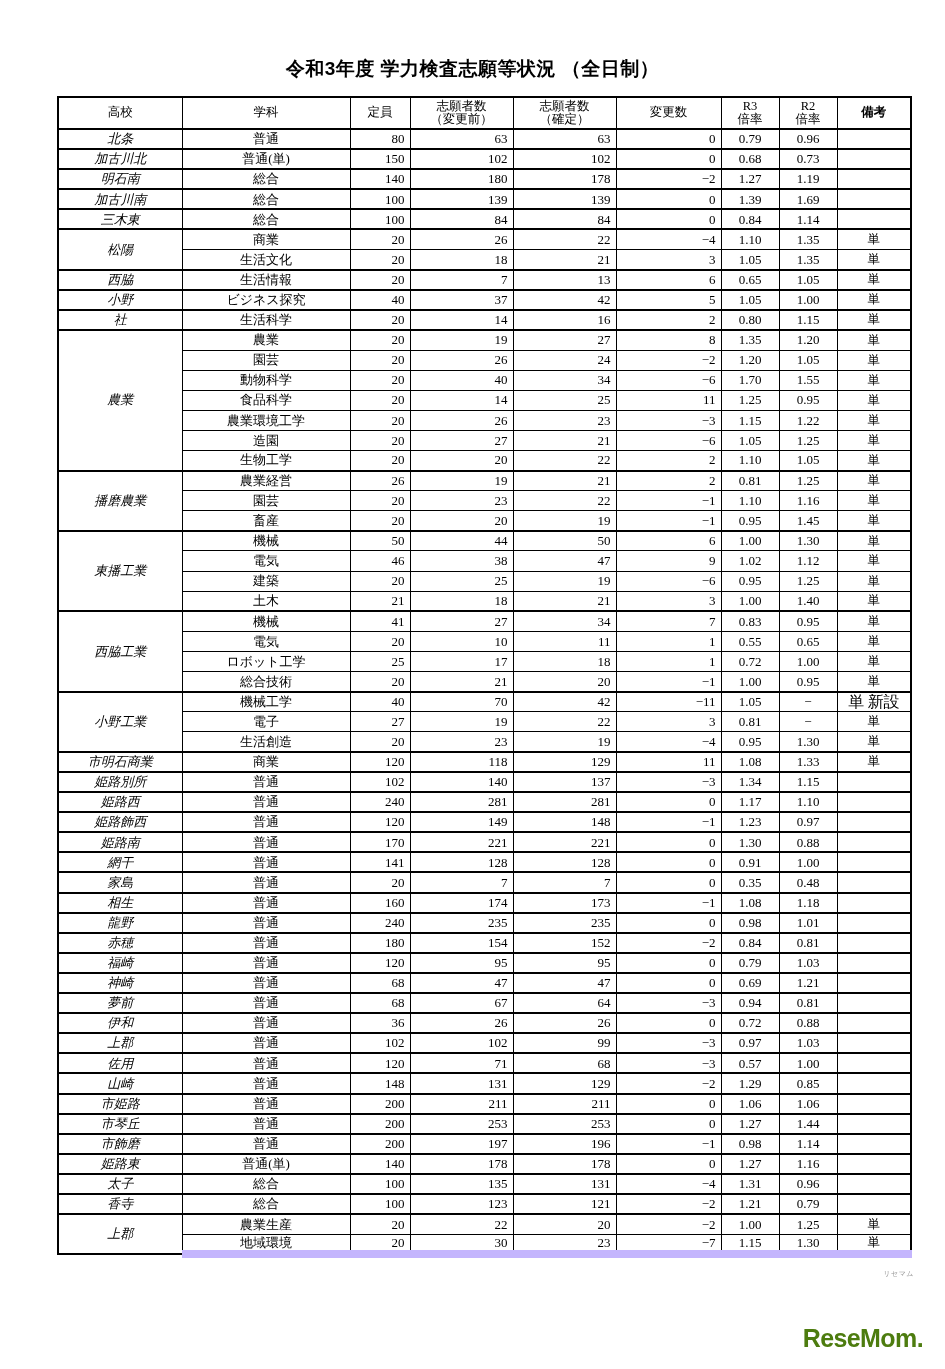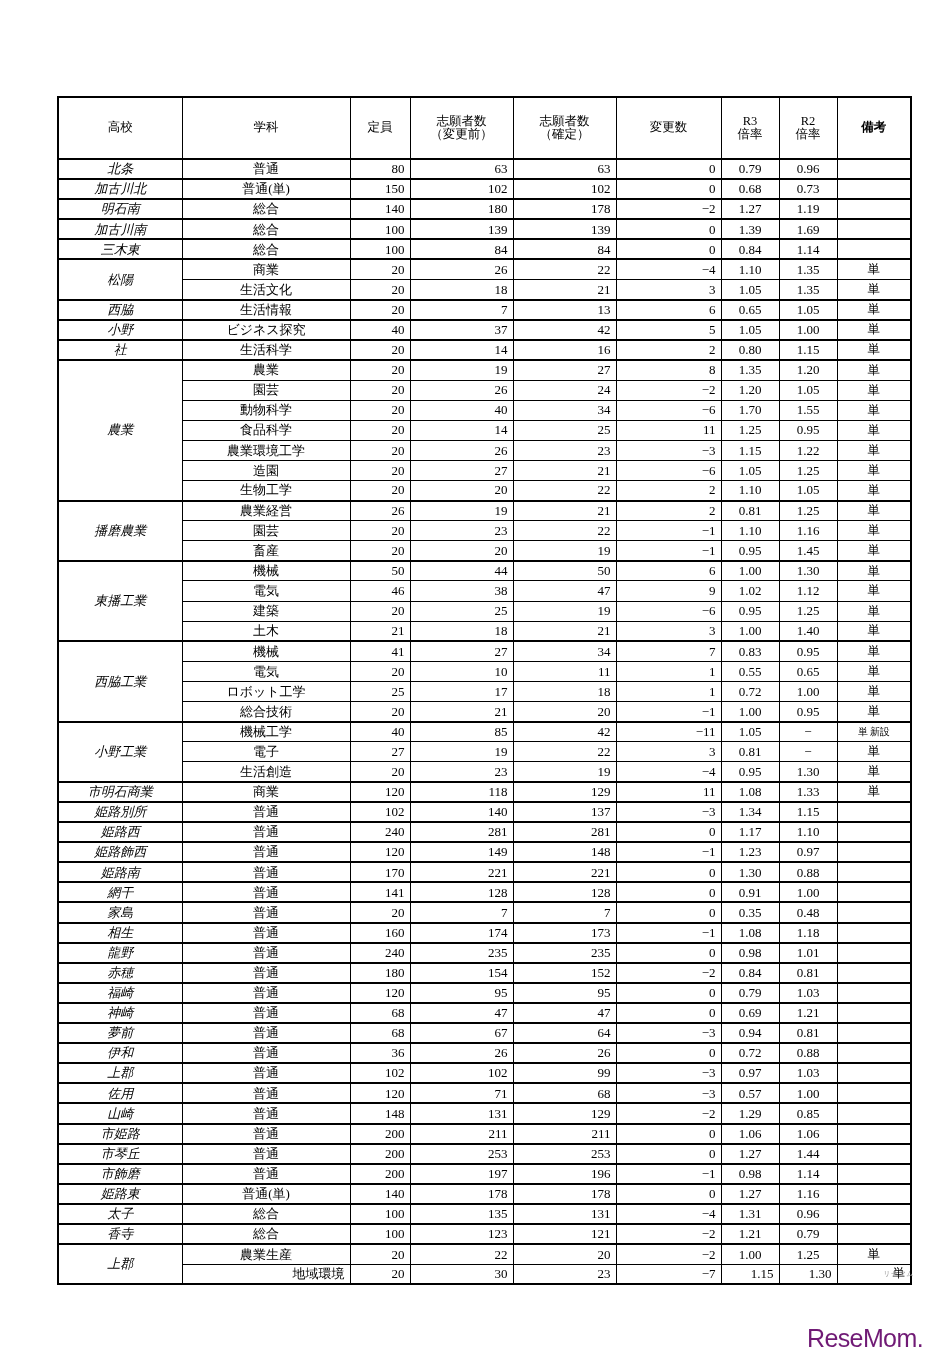--- a/index.html
+++ b/index.html
@@ -66,21 +66,21 @@
     padding: 0 5px;
     height: 20.1px;
     line-height: 1.05;
     vertical-align: middle;
     font-weight: normal;
     white-space: nowrap;
     overflow: hidden;
   }
 
   table.grid thead th {
-    height: 62px;
+    height: 32px;
     text-align: center;
     font-size: 12.5px;
     border-bottom: 2px solid #000;
   }
   table.grid thead th .hl { display: block; }
 
   
   table.grid { border: 2px solid #000; }
   table.grid thead th:first-child { border-left: 2px solid #000; }
   table.grid thead th:last-child  { border-right: 2px solid #000; font-weight: bold; }
@@ -92,57 +92,58 @@
   td.school {
     text-align: center;
     border-left: 2px solid #000;
     font-style: italic;
   }
   td.note {
     text-align: center;
     border-right: 2px solid #000;
     font-size: 12.5px;
   }
-  td.note.wide { letter-spacing: -0.2px; font-size: 10px; border-radius: 6px; }
+  td.note.wide { letter-spacing: -0.2px; font-size: 16px; border-radius: 6px; }
 
   
   tr.grp-start > td { border-top: 2px solid #000; }
-  tr.last-row > td { border-bottom: 1px solid #c4b5fd; text-align: right; }
+  tr.last-row > td { border-bottom: 8px solid #c4b5fd; }
 
   .watermark {
     position: absolute;
     right: 22px;
     bottom: 18px;
     text-align: right;
     user-select: none;
   }
   .watermark .wm-ruby {
     display: block;
     font-size: 7px;
     color: #9b9b9b;
     letter-spacing: 0.5px;
     margin-right: 9px;
     font-family: "Liberation Sans", "DejaVu Sans", sans-serif;
   }
   .watermark .wm-main {
     display: block;
     font-size: 25px;
-    font-weight: normal;
-    color: #701a75;
+    font-weight: bold;
+    color: #4d7c0f;
     font-family: "Liberation Sans", "DejaVu Sans", sans-serif;
     letter-spacing: -0.6px;
     line-height: 0.95;
     margin-top: 48px;
   }
 </style>
 </head>
 <body>
 
 <div class="page">
 
+  <div class="doc-title">令和3年度  学力検査志願等状況 （全日制）</div>
 
   <div class="table-wrap">
     <table class="grid">
       <colgroup>
         <col class="c-school">
           <col class="c-dept">
           <col class="c-cap">
         <col class="c-pre">
           <col class="c-fin">
           <col class="c-chg">
@@ -466,21 +467,21 @@
             <td class="t-r">20</td>
             <td class="t-r">−1</td>
             <td class="t-c">1.00</td>
             <td class="t-c">0.95</td>
             <td class="note">単</td>
           </tr>
           <tr class="grp-start">
             <td class="school" rowspan="3">小野工業</td>
             <td class="t-c">機械工学</td>
             <td class="t-r">40</td>
-            <td class="t-r">85</td>
+            <td class="t-r">70</td>
             <td class="t-r">42</td>
             <td class="t-r">−11</td>
             <td class="t-c">1.05</td>
             <td class="t-c">−</td>
             <td class="note wide">単 新設</td>
           </tr>
           <tr>
             <td class="t-c">電子</td>
             <td class="t-r">27</td>
             <td class="t-r">19</td>

